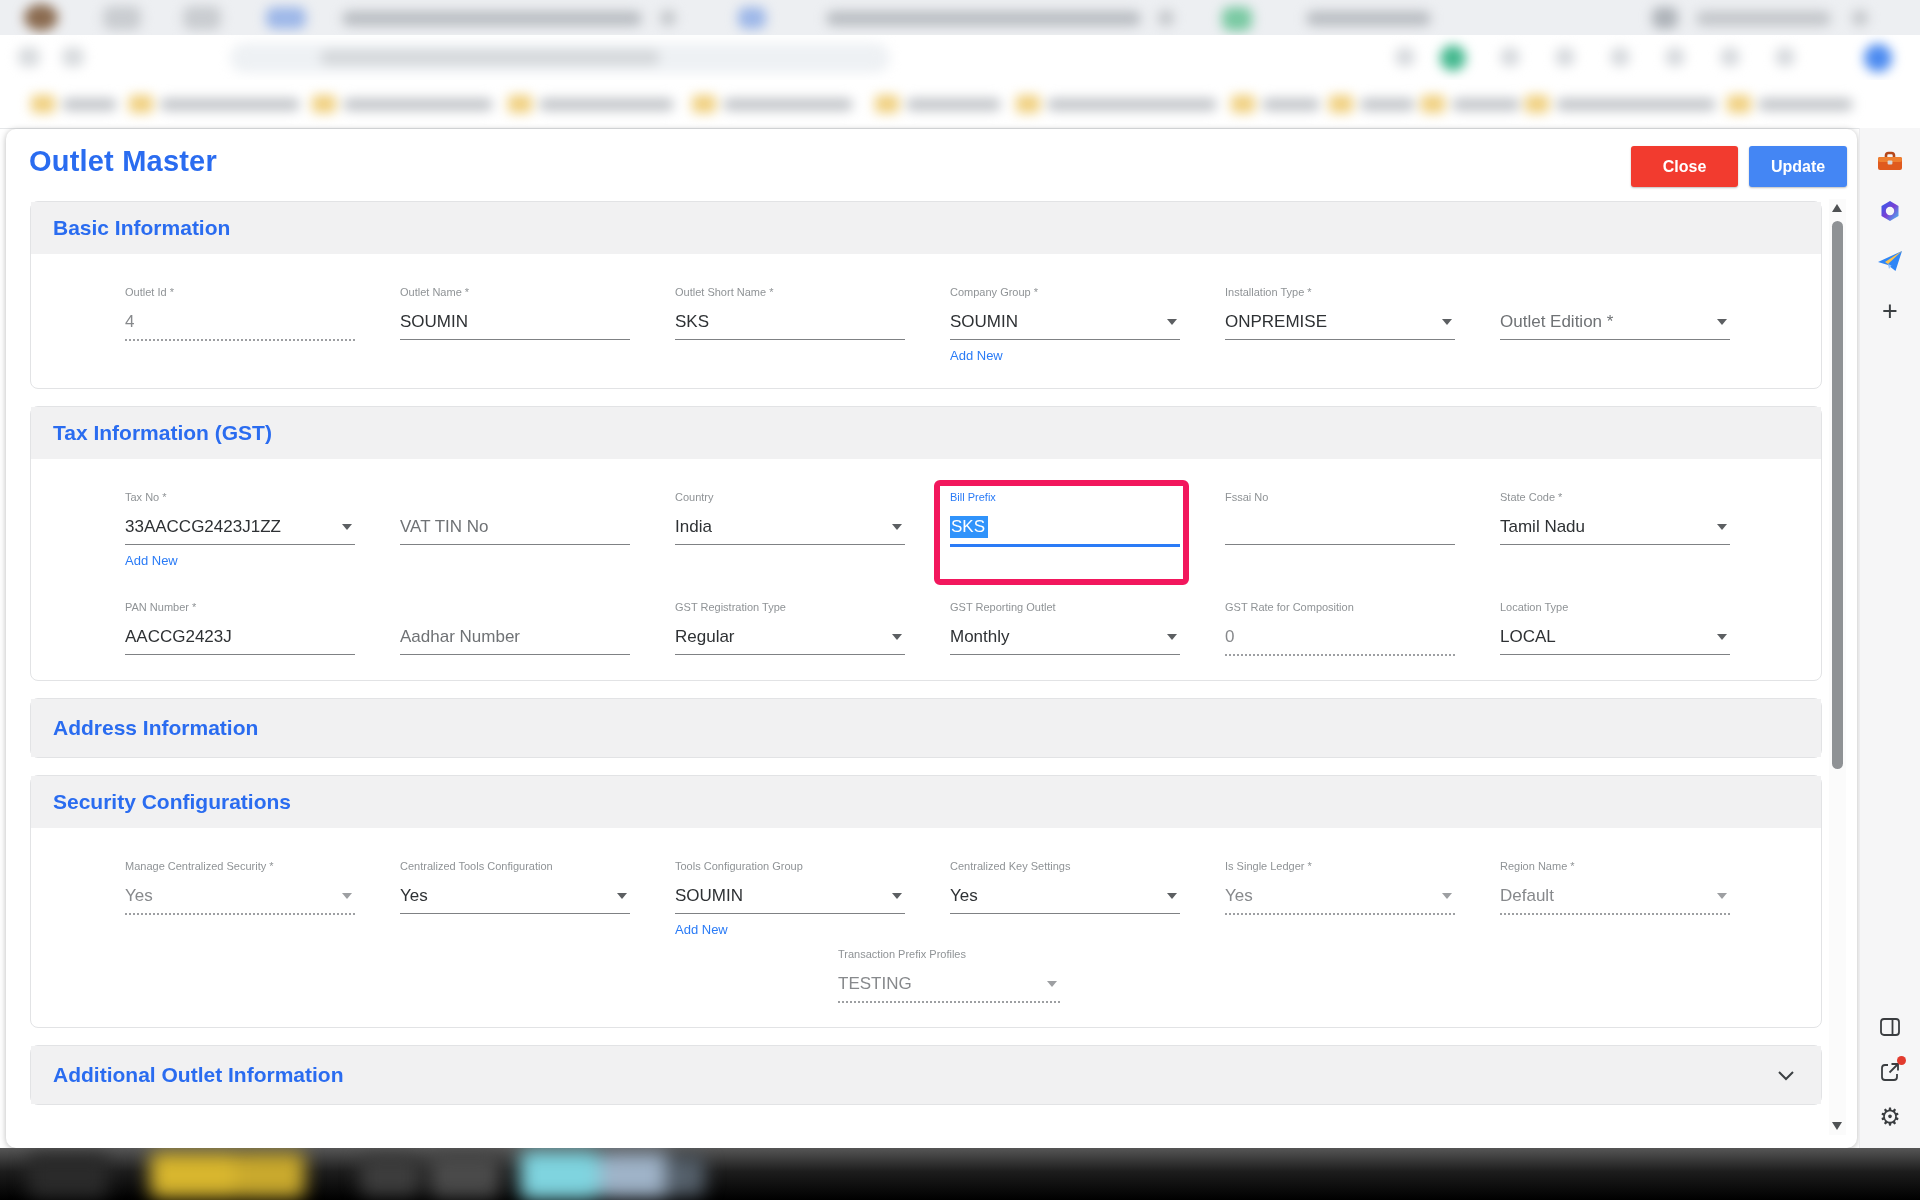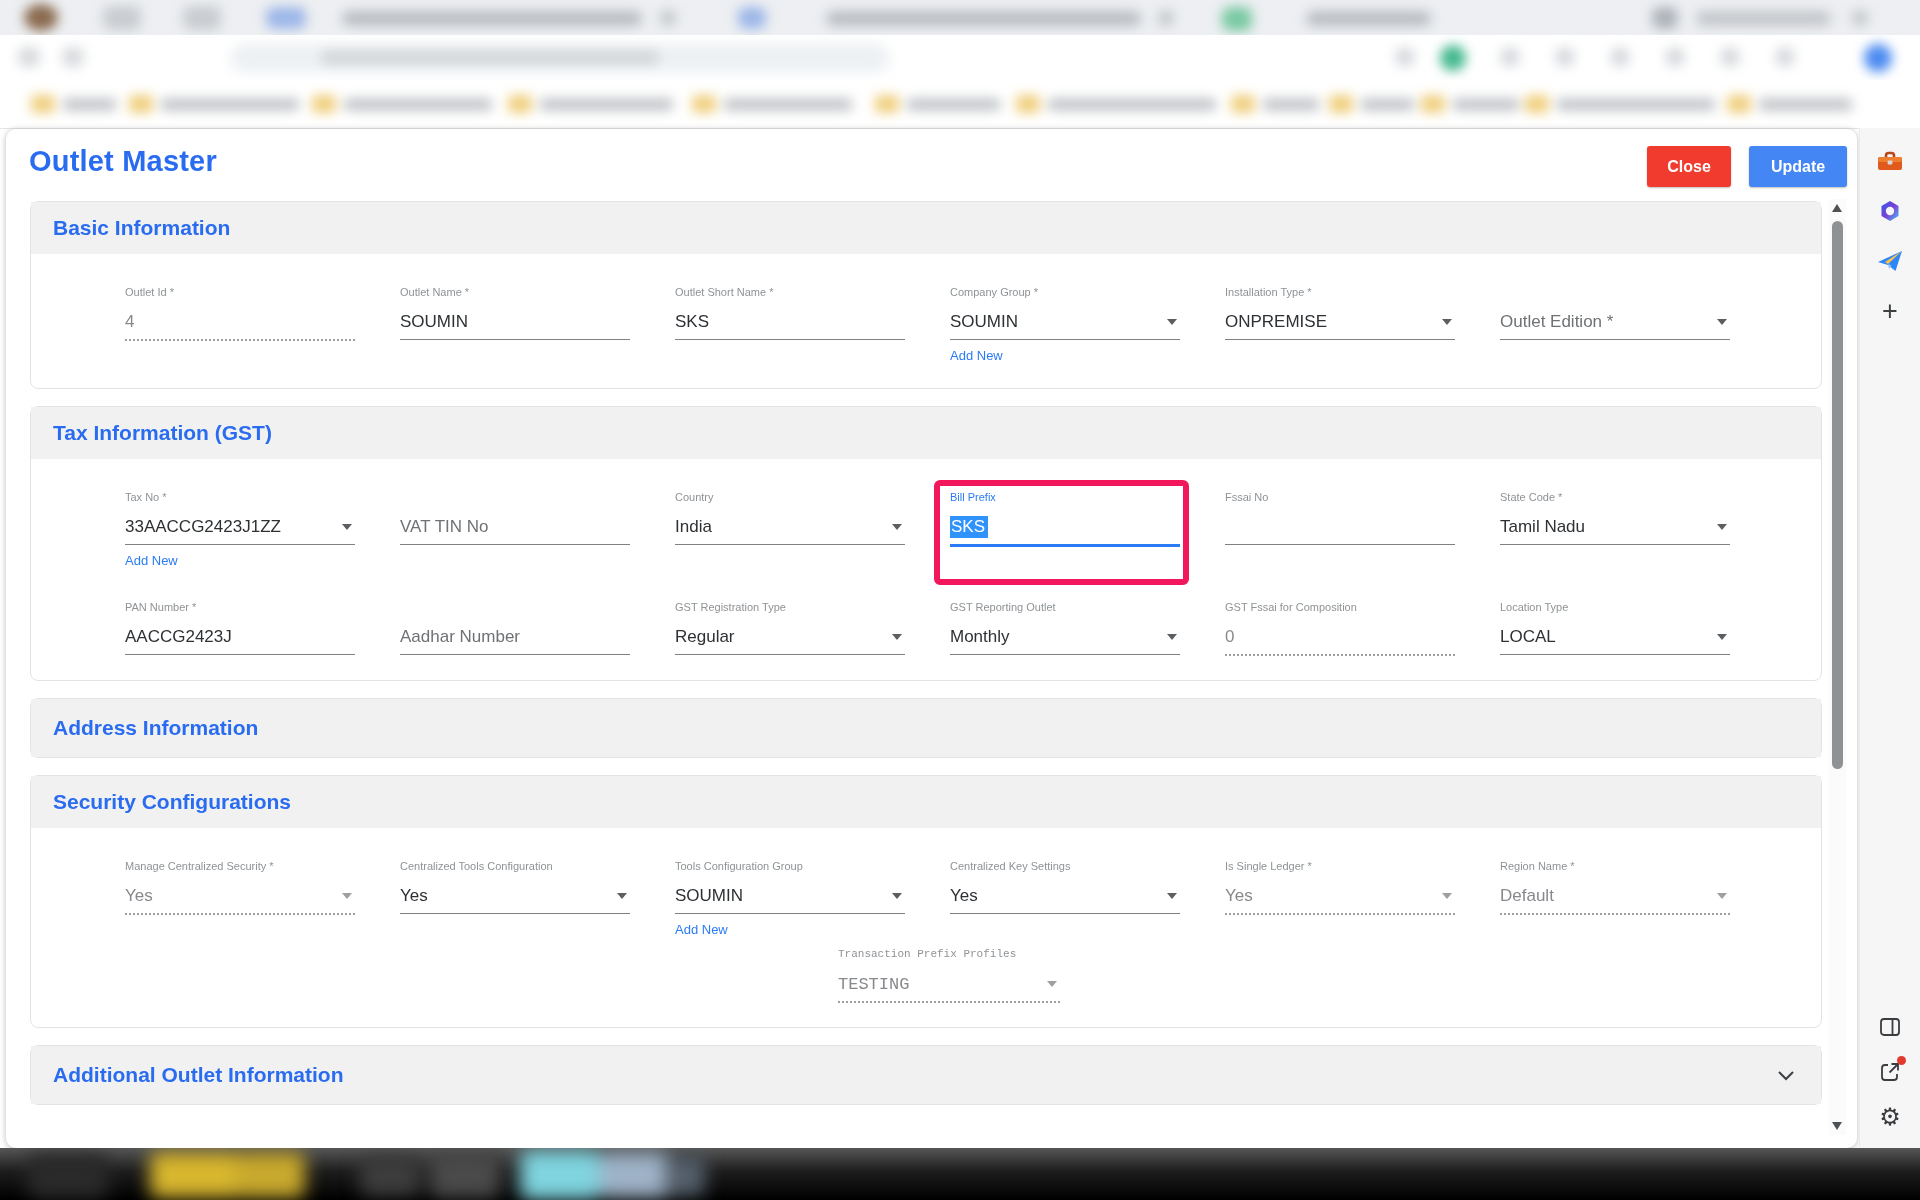--- a/index.html
+++ b/index.html
@@ -14,21 +14,21 @@
   .blurwrap{position:absolute;inset:0;filter:blur(6px);}
   .blob{position:absolute;border-radius:8px;}
 
   
   .modal{position:absolute;left:6px;top:129px;width:1851px;height:1019px;background:#fff;
          border-radius:10px;box-shadow:0 1px 6px rgba(0,0,0,.28);}
   .m-head{position:relative;height:72px;}
   .page-title{position:absolute;left:23px;top:16px;font-size:29px;font-weight:bold;color:#2a6cf0;letter-spacing:.2px;}
   .btn{position:absolute;top:17px;height:41px;border:none;border-radius:3px;color:#fff;font-weight:bold;
        font-size:16px;font-family:inherit;cursor:pointer;box-shadow:0 1px 2px rgba(0,0,0,.25);}
-  .btn-close{right:126px;width:84px;background:#f23b2f;margin-left:36px;}
+  .btn-close{right:119px;width:107px;background:#f23b2f;margin-left:36px;}
   .btn-update{right:10px;width:98px;background:#4486f4;}
 
   .m-body{padding:0 35px 0 24px;}
   .sec{border:1px solid #e2e3e5;border-radius:8px;margin-bottom:17px;background:#fff;}
   .sec-head{background:#f1f1f2;height:52px;display:flex;align-items:center;justify-content:space-between;
             padding:0 26px 0 22px;cursor:pointer;}
   .sec-head.tall{height:58px;}
   .sec-title{font-size:21px;font-weight:bold;color:#2a6cf0;}
   .chev{width:18px;height:11px;}
 
@@ -44,21 +44,21 @@
   .field.disabled .fvalue{color:#87898c;}
   .field.disabled .fline{border-bottom:2px dotted #9d9fa2;cursor:default;}
   .field.disabled .dd{border-top-color:#9d9fa2;}
   .field.placeholder .fvalue{color:#6f7275;}
   .field.focused .flabel{color:#2a7bf6;}
   .field.focused .fline{border-bottom:3px solid #2a7bf6;}
   .sel{background:#3093fb;color:#fff;padding:1px 3px 2px 1px;}
   .addnew{display:inline-block;margin-top:8px;font-size:13px;color:#2a7bf6;text-decoration:none;cursor:pointer;}
   .hlbox{position:absolute;left:-16px;right:-9px;top:-9px;bottom:-16px;border:6px solid #f2175d;
          border-radius:6px;pointer-events:none;z-index:3;}
-  .extra-row{padding:2px 0 24px 807px;font-family:Liberation Mono, monospace;}
+  .extra-row{padding:2px 0 24px 807px;}
   .extra-row .field{width:222px;}
 
   
   .sbar{position:absolute;right:11px;top:70px;bottom:13px;width:17px;background:#fbfbfb;}
   .s-up,.s-down{position:absolute;left:3px;width:0;height:0;border-left:5.5px solid transparent;
                 border-right:5.5px solid transparent;cursor:pointer;}
   .s-up{top:5px;border-bottom:8px solid#4f5254;}
   .s-down{bottom:5px;border-top:8px solid #4f5254;}
   .s-thumb{position:absolute;left:3px;top:22px;height:548px;width:11px;background:#8f9295;border-radius:6px;cursor:pointer;}
 
@@ -262,21 +262,21 @@
               </div>
             </div>
             <div class="field normal">
               <div class="flabel">GST Reporting Outlet</div>
               <div class="fline">
                 <span class="fvalue">Monthly</span>
                 <span class="dd"></span>
               </div>
             </div>
             <div class="field disabled">
-              <div class="flabel">GST Fssai for Composition</div>
+              <div class="flabel">GST Rate for Composition</div>
               <div class="fline">
                 <span class="fvalue">0</span>
               </div>
             </div>
             <div class="field normal">
               <div class="flabel">Location Type</div>
               <div class="fline">
                 <span class="fvalue">LOCAL</span>
                 <span class="dd"></span>
               </div>

